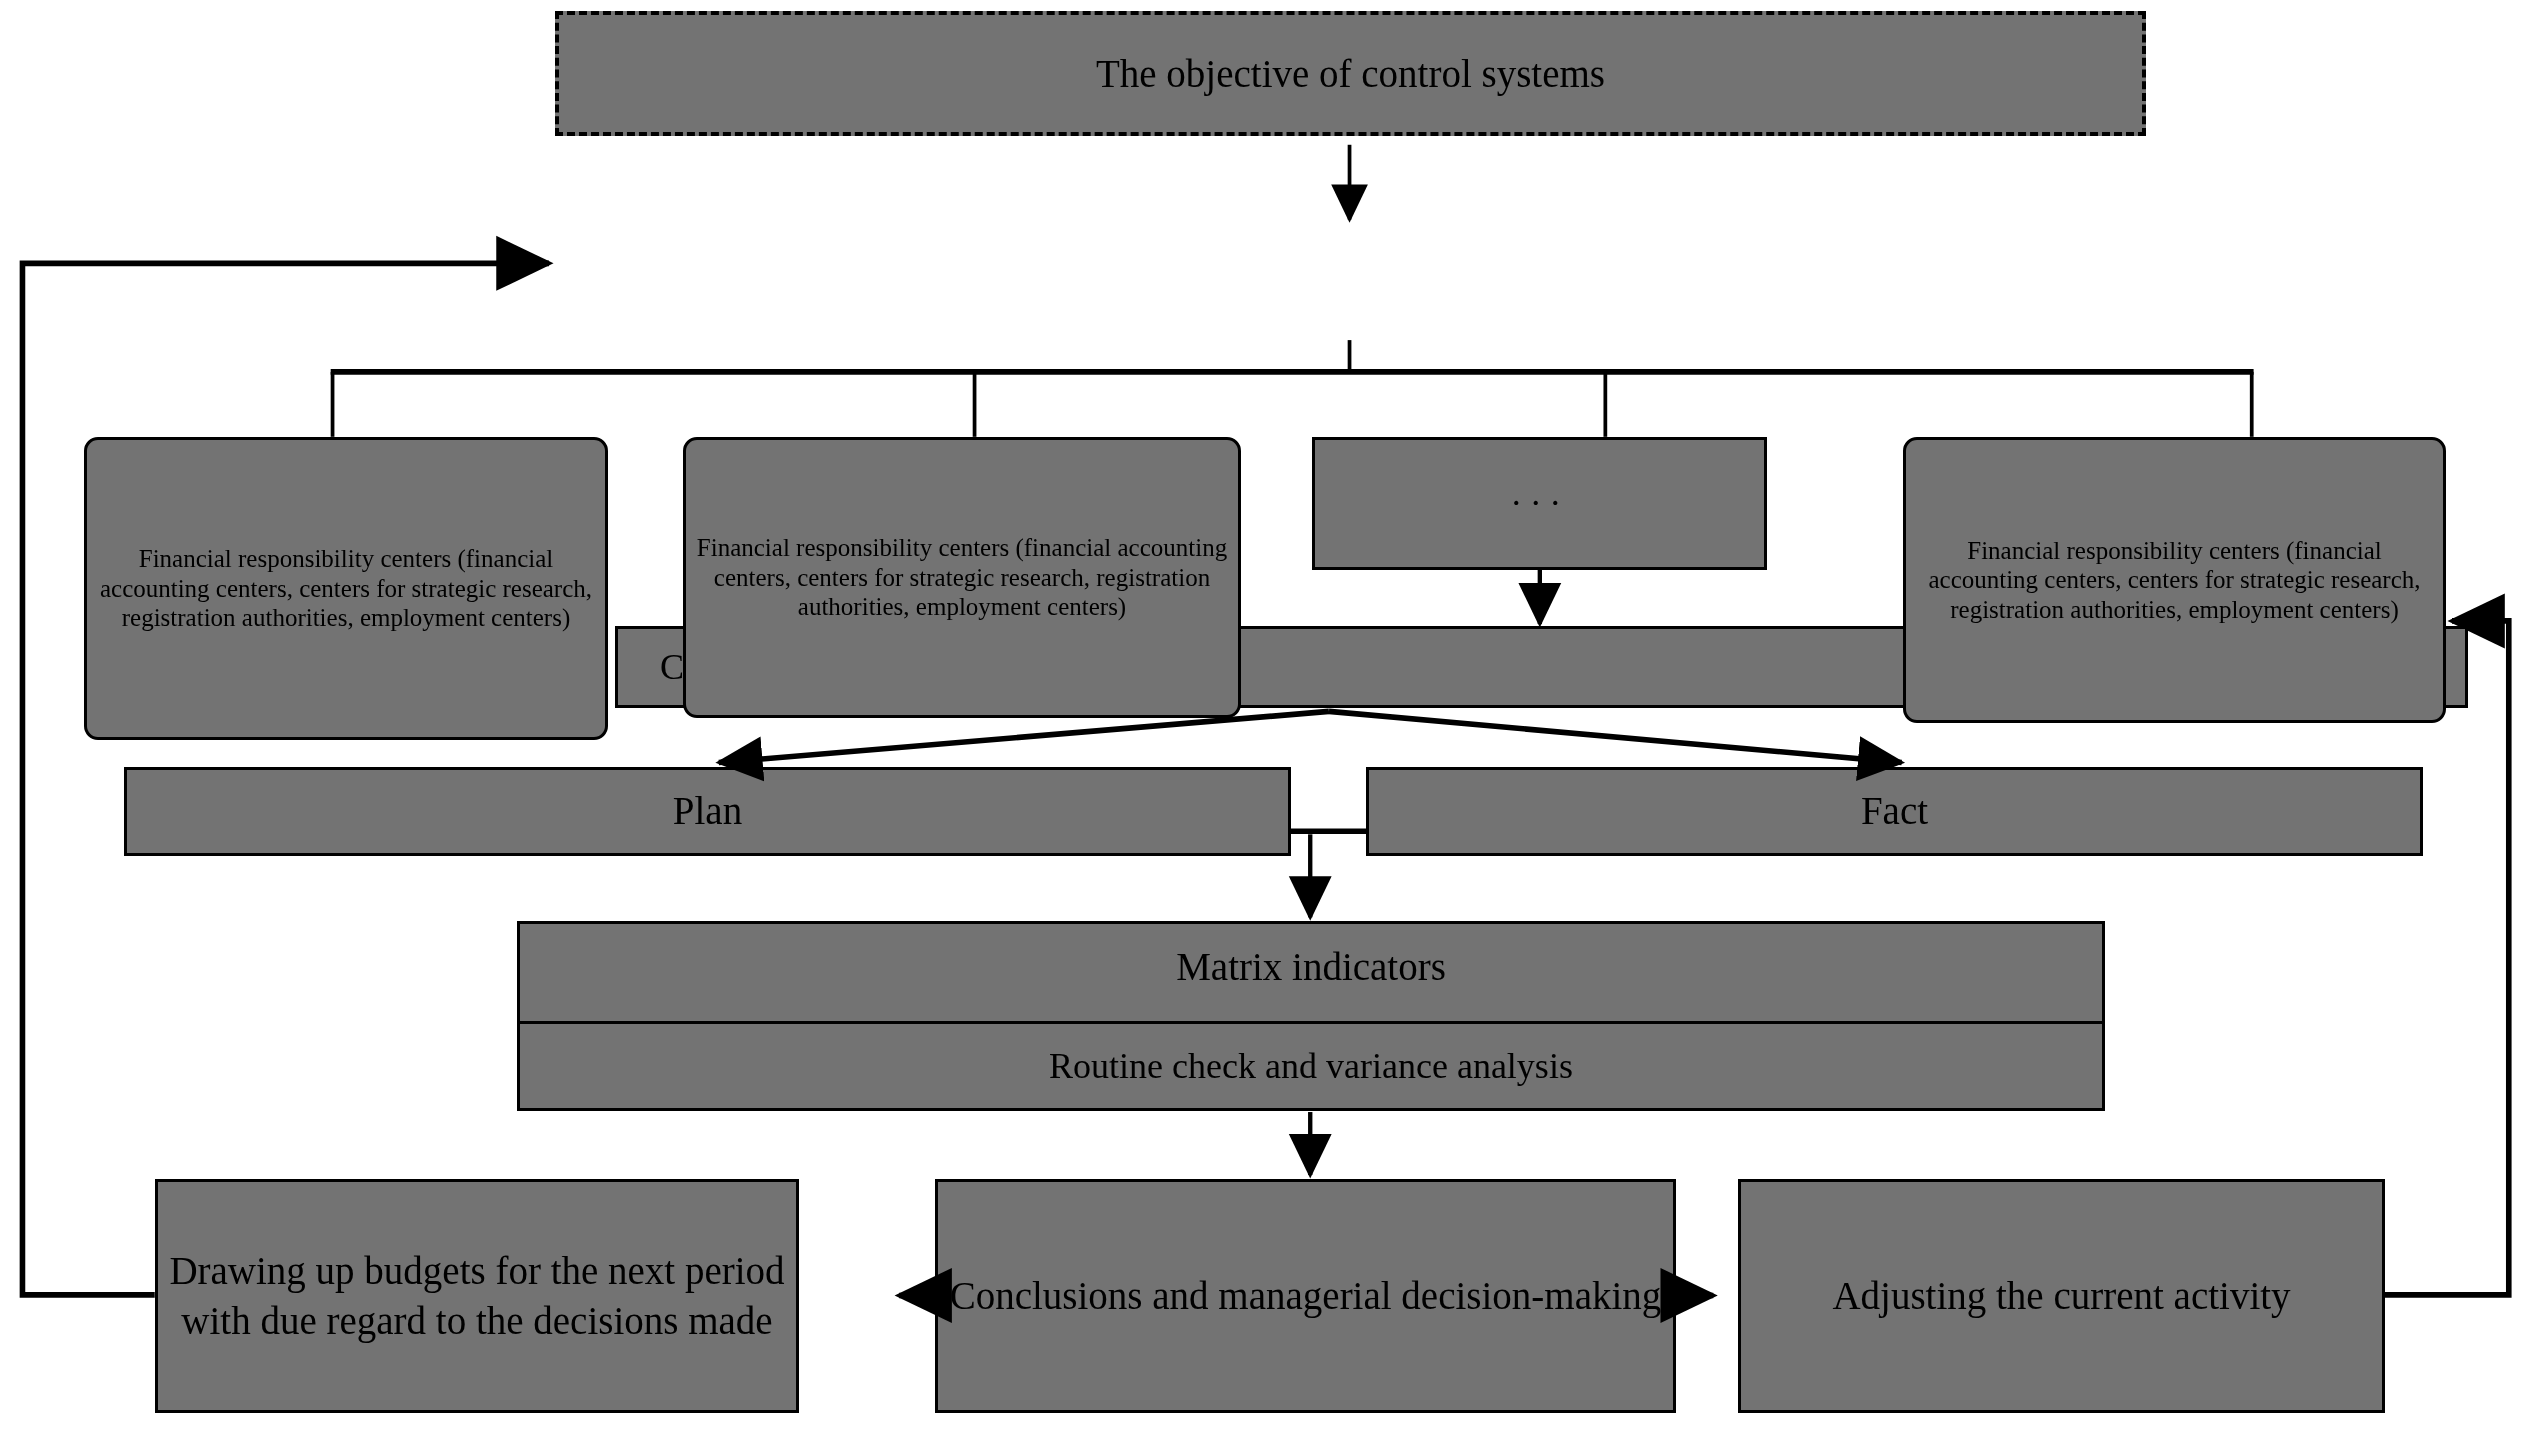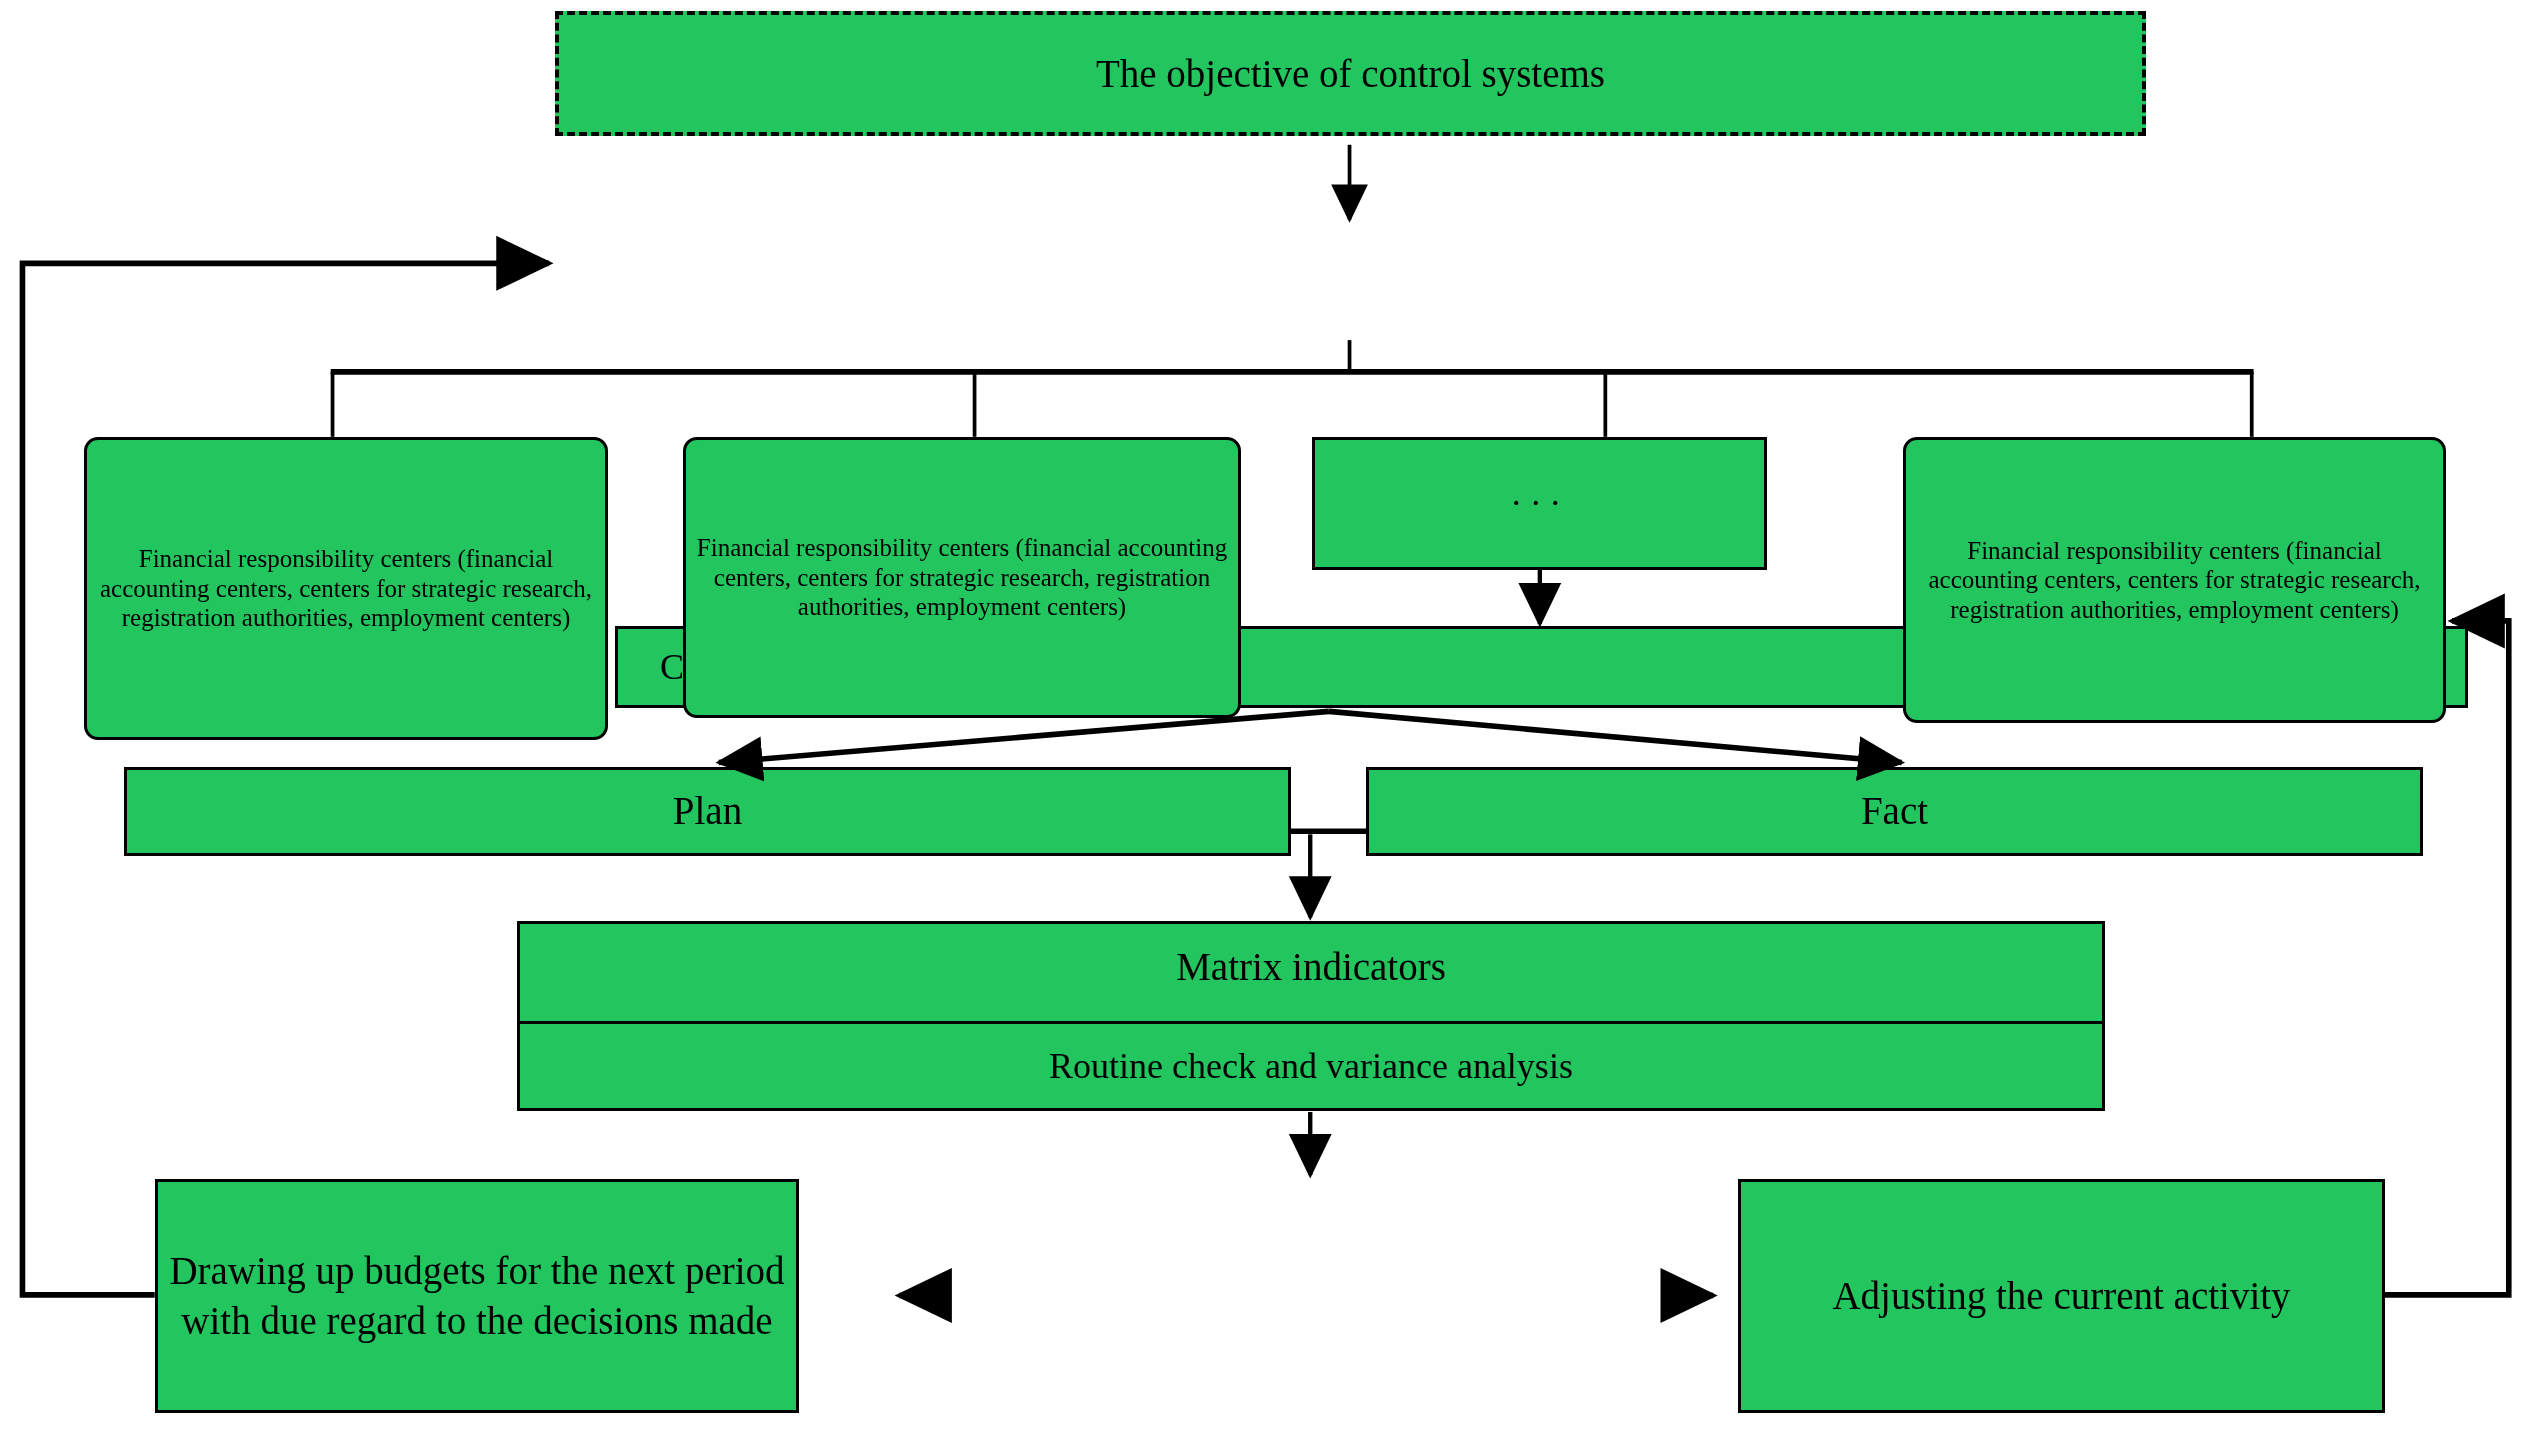--- a/index.html
+++ b/index.html
@@ -7,21 +7,21 @@
     position:relative;
     width:2525px;height:1454px;
     background:#ffffff;
     font-family:"Liberation Serif", serif;
     overflow:hidden;
   }
   svg.layer{position:absolute;left:0;top:0;width:2525px;height:1454px;}
   .node{
     position:absolute;
     box-sizing:border-box;
-    background:#22c55e;
+    background:#737373;
     border:3.1px solid #000000;
     display:flex;align-items:center;justify-content:center;
     text-align:center;
     color:#000000;
     line-height:1.18;
     padding:0 8.7px;
   }
   .node.dashed{border-style:dashed;border-width:4.4px;}
   .t-xl{font-size:39px;}
   .t-lg{font-size:36px;}
@@ -110,20 +110,23 @@
     </div>
     <div class="cell divider t-lg" style="height:50%;">
       <span>Routine check and variance analysis</span>
     </div>
   </div>
 
   <div class="node t-xl ovl" style="left:155px;top:1179px;width:644px;height:234px;line-height:1.28;">
     <span>Drawing up budgets for the next period with due regard to the decisions made</span>
   </div>
 
+  <div class="node t-xl ovl" style="left:935px;top:1179px;width:741px;height:234px;line-height:1.28;">
+    <span>Conclusions and managerial decision-making</span>
+  </div>
 
   <div class="node t-xl ovl" style="left:1718px;top:1179px;width:647px;height:234px;line-height:1.28;margin-left:20px;">
     <span>Adjusting the current activity</span>
   </div>
 
   <svg class="layer" style="z-index:9;pointer-events:none;" viewBox="0 0 4047 2330" preserveAspectRatio="none">
     <defs>
       <marker id="ah2" markerWidth="11" markerHeight="11" refX="9.4" refY="5.5" orient="auto" markerUnits="strokeWidth">
         <path d="M0,0.6 L10.2,5.5 L0,10.4 z" fill="#000"></path>
       </marker>

